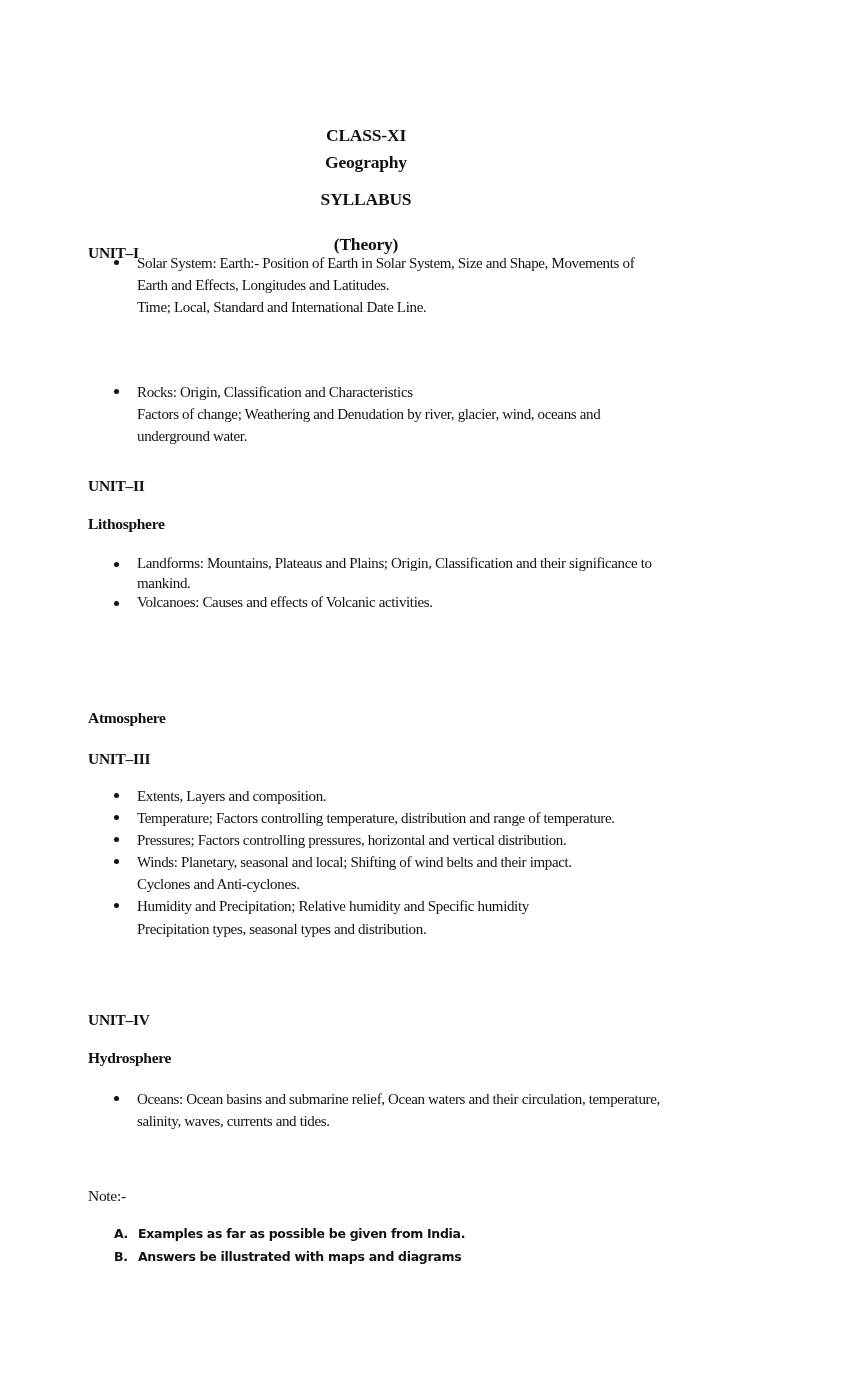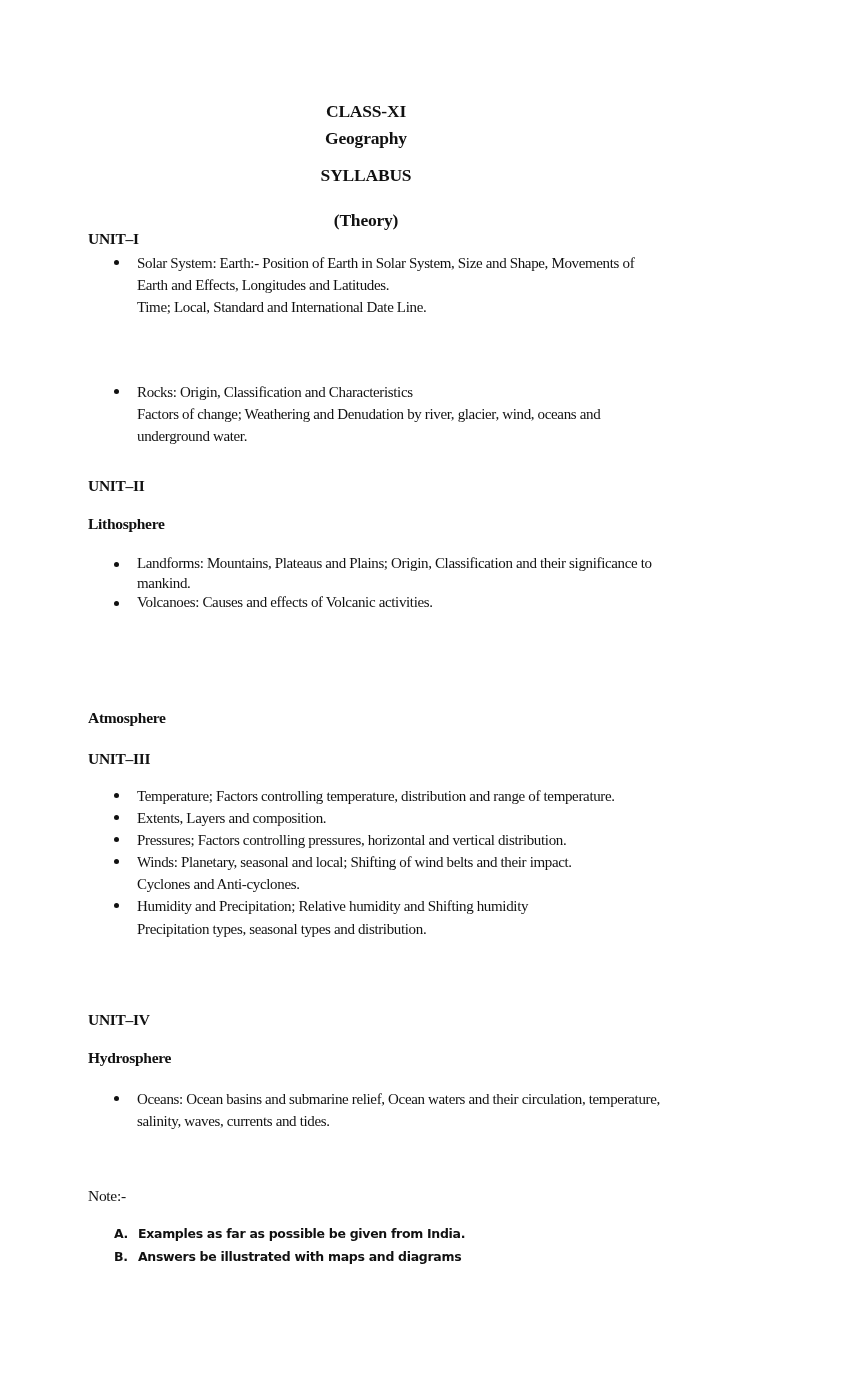--- a/index.html
+++ b/index.html
@@ -3,21 +3,21 @@
   <meta charset="utf-8">
   <style>
     html, body { margin: 0; padding: 0; background: #ffffff; }
     body {
       width: 850px; height: 1400px; position: relative; overflow: hidden;
       font-family: "Liberation Serif", "DejaVu Serif", serif; color: #111;
     }
     .abs { position: absolute; }
     .title {
       left: 0; width: 732px; text-align: center;
-      font-weight: bold; font-size: 17.5px; letter-spacing: -0.2px;
+      font-weight: bold; font-size: 17.5px; letter-spacing: -0.2px; margin-top: 24px;
     }
     .heading { left: 88px; font-weight: bold; font-size: 15.5px; letter-spacing: -0.3px; }
     .bul-list { left: 114px; width: 660px; margin: 0; padding: 0; list-style: none; }
     .bul-item { position: relative; padding-left: 23px; font-size: 15px; letter-spacing: -0.35px; }
     .bul-item .dot {
       position: absolute; left: 0; top: 8px; width: 5px; height: 5px;
       border-radius: 50%; background: #111;
     }
     .line { display: block; white-space: nowrap; }
     .note-list { left: 114px; margin: 0; padding: 0; list-style: none;
@@ -26,21 +26,21 @@
     .note-item .marker { position: absolute; left: 0; }
   </style>
 </head>
 <body>
 
 <div class="abs title" style="top:101px;">CLASS-XI</div>
 <div class="abs title" style="top:128px;">Geography</div>
 <div class="abs title" style="top:165px;">SYLLABUS</div>
 <div class="abs title" style="top:210px;">(Theory)</div>
 
-<div class="abs heading" style="top:230px;">UNIT–I</div>
+<div class="abs heading" style="top:244px;">UNIT–I</div>
 <ul class="abs bul-list" style="top:252px;">
   <li class="bul-item" style="line-height:22px;">
     <span class="dot"></span>
     <span class="line">Solar System: Earth:- Position of Earth in Solar System, Size and Shape, Movements of</span>
     <span class="line">Earth and Effects, Longitudes and Latitudes.</span>
     <span class="line">Time; Local, Standard and International Date Line.</span>
   </li>
 </ul>
 <ul class="abs bul-list" style="top:381px;">
   <li class="bul-item" style="line-height:22px;">
@@ -63,38 +63,38 @@
     <span class="dot"></span>
     <span class="line">Volcanoes: Causes and effects of Volcanic activities.</span>
   </li>
 </ul>
 
 <div class="abs heading" style="top:709px;margin-top:41px;">UNIT–III</div>
 <div class="abs heading" style="top:709px;">Atmosphere</div>
 <ul class="abs bul-list" style="top:785px;">
   <li class="bul-item" style="line-height:22px;">
     <span class="dot"></span>
-    <span class="line">Temperature; Factors controlling temperature, distribution and range of temperature.</span>
+    <span class="line">Extents, Layers and composition.</span>
   </li>
   <li class="bul-item" style="line-height:22px;">
     <span class="dot"></span>
-    <span class="line">Extents, Layers and composition.</span>
+    <span class="line">Temperature; Factors controlling temperature, distribution and range of temperature.</span>
   </li>
   <li class="bul-item" style="line-height:22px;">
     <span class="dot"></span>
     <span class="line">Pressures; Factors controlling pressures, horizontal and vertical distribution.</span>
   </li>
   <li class="bul-item" style="line-height:22px;">
     <span class="dot"></span>
     <span class="line">Winds: Planetary, seasonal and local; Shifting of wind belts and their impact.</span>
     <span class="line">Cyclones and Anti-cyclones.</span>
   </li>
   <li class="bul-item" style="line-height:22.5px;">
     <span class="dot"></span>
-    <span class="line">Humidity and Precipitation; Relative humidity and Shifting humidity</span>
+    <span class="line">Humidity and Precipitation; Relative humidity and Specific humidity</span>
     <span class="line">Precipitation types, seasonal types and distribution.</span>
   </li>
 </ul>
 
 <div class="abs heading" style="top:1011px;">UNIT–IV</div>
 <div class="abs heading" style="top:1049px;">Hydrosphere</div>
 <ul class="abs bul-list" style="top:1088px;">
   <li class="bul-item" style="line-height:22px;">
     <span class="dot"></span>
     <span class="line">Oceans: Ocean basins and submarine relief, Ocean waters and their circulation, temperature,</span>

